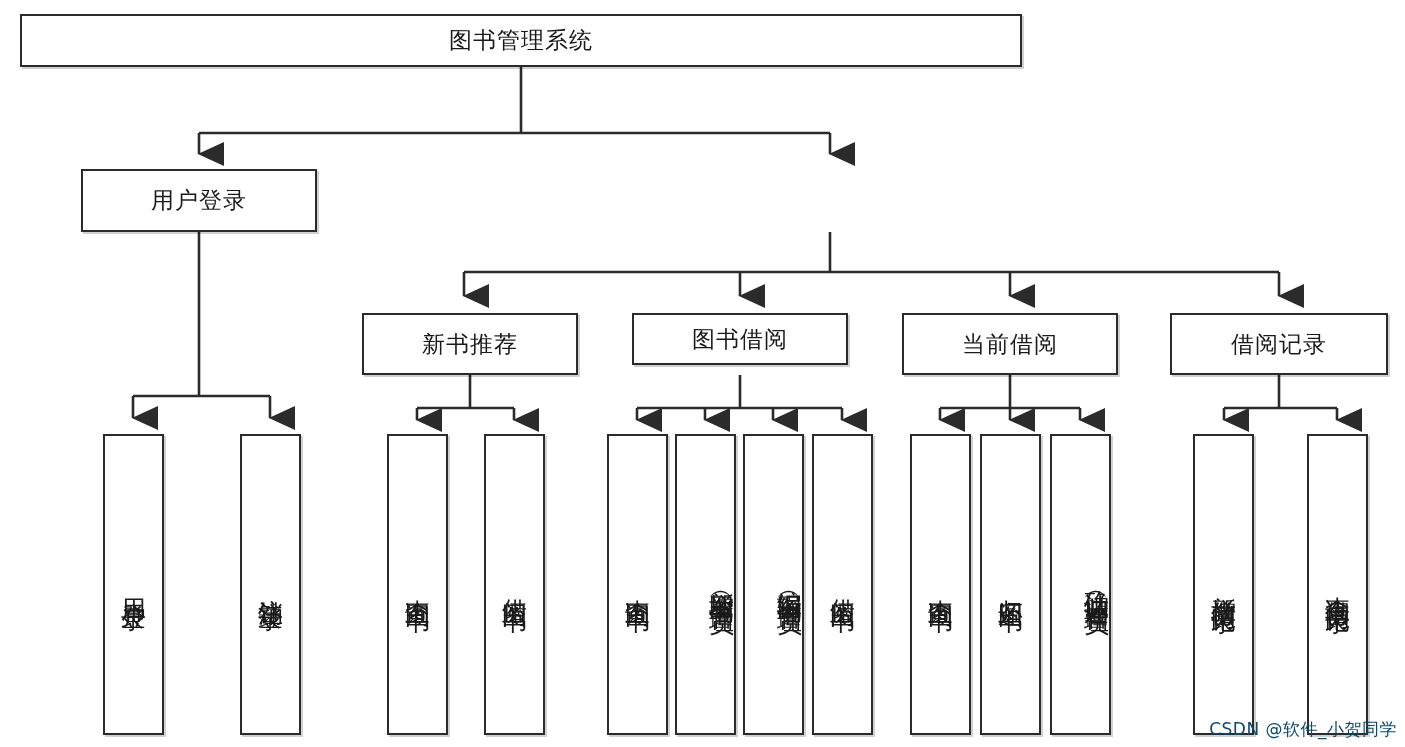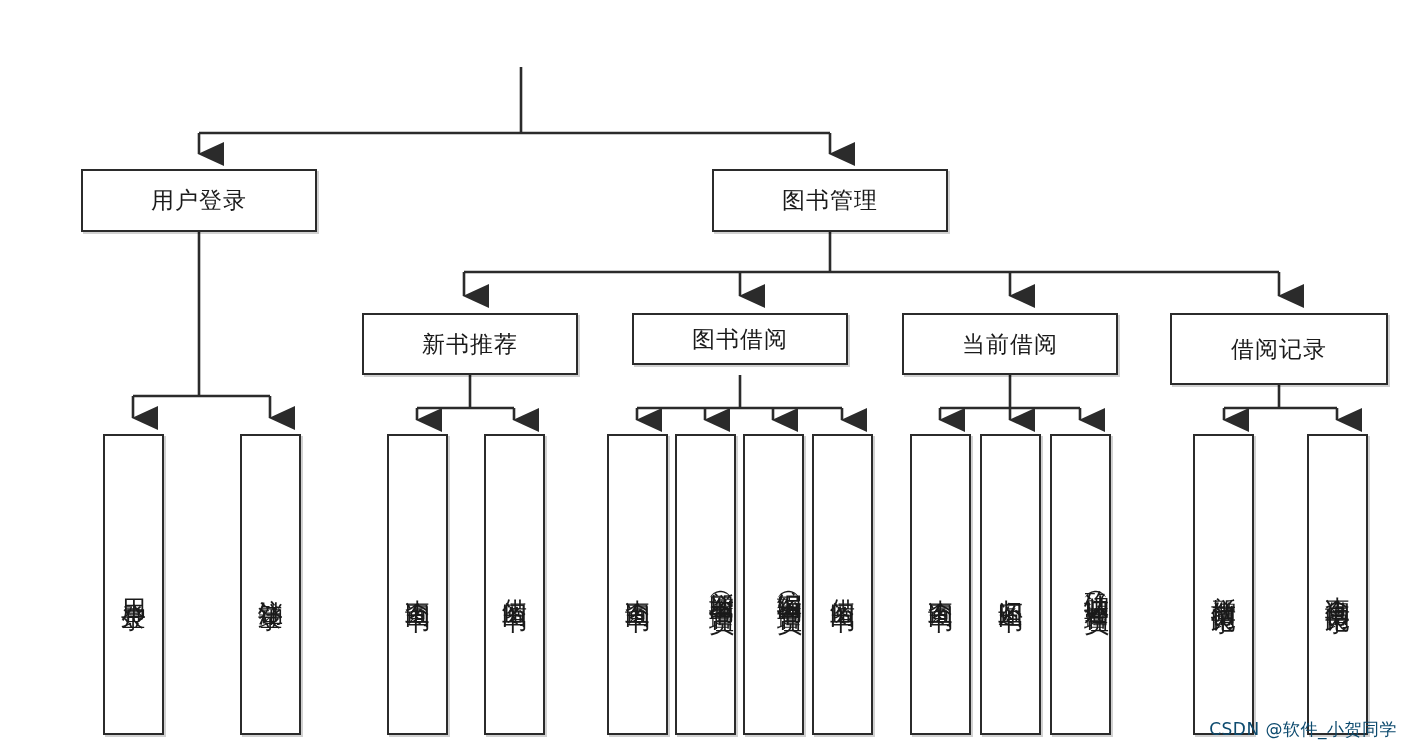--- a/index.html
+++ b/index.html
@@ -115,38 +115,38 @@
       <path d="M 1010 408 L 1010 420" marker-end="url(#arrow)"></path>
       <path d="M 1080 408 L 1080 420" marker-end="url(#arrow)"></path>
 
       <path d="M 1279 375 L 1279 408"></path>
       <path d="M 1224 408 L 1337 408"></path>
       <path d="M 1224 408 L 1224 420" marker-end="url(#arrow)"></path>
       <path d="M 1337 408 L 1337 420" marker-end="url(#arrow)"></path>
     </g>
   </svg>
 
+  <div class="node h" style="left:20px; top:14px; width:1002px; height:53px;">
+    <span>图书管理系统</span>
+  </div>
 
   <div class="node h" style="left:81px; top:169px; width:236px; height:63px;">
     <span>用户登录</span>
-  </div>
-  <div class="node h" style="left:712px; top:169px; width:236px; height:63px;">
-    <span>图书管理</span>
   </div>
 
   <div class="node h" style="left:362px; top:313px; width:216px; height:62px;">
     <span>新书推荐</span>
   </div>
   <div class="node h" style="left:632px; top:313px; width:216px; height:52px;">
     <span>图书借阅</span>
   </div>
   <div class="node h" style="left:902px; top:313px; width:216px; height:62px;">
     <span>当前借阅</span>
   </div>
-  <div class="node h" style="left:1170px; top:313px; width:218px; height:72px;">
+  <div class="node h" style="left:1170px; top:313px; width:218px; height:62px;">
     <span>借阅记录</span>
   </div>
 
   <div class="node v" style="left:103px; top:434px; width:61px; height:301px;">
     <span class="vtext">用户登录</span>
   </div>
   <div class="node v" style="left:240px; top:434px; width:61px; height:301px;">
     <span class="vtext">注销登录</span>
   </div>
 

